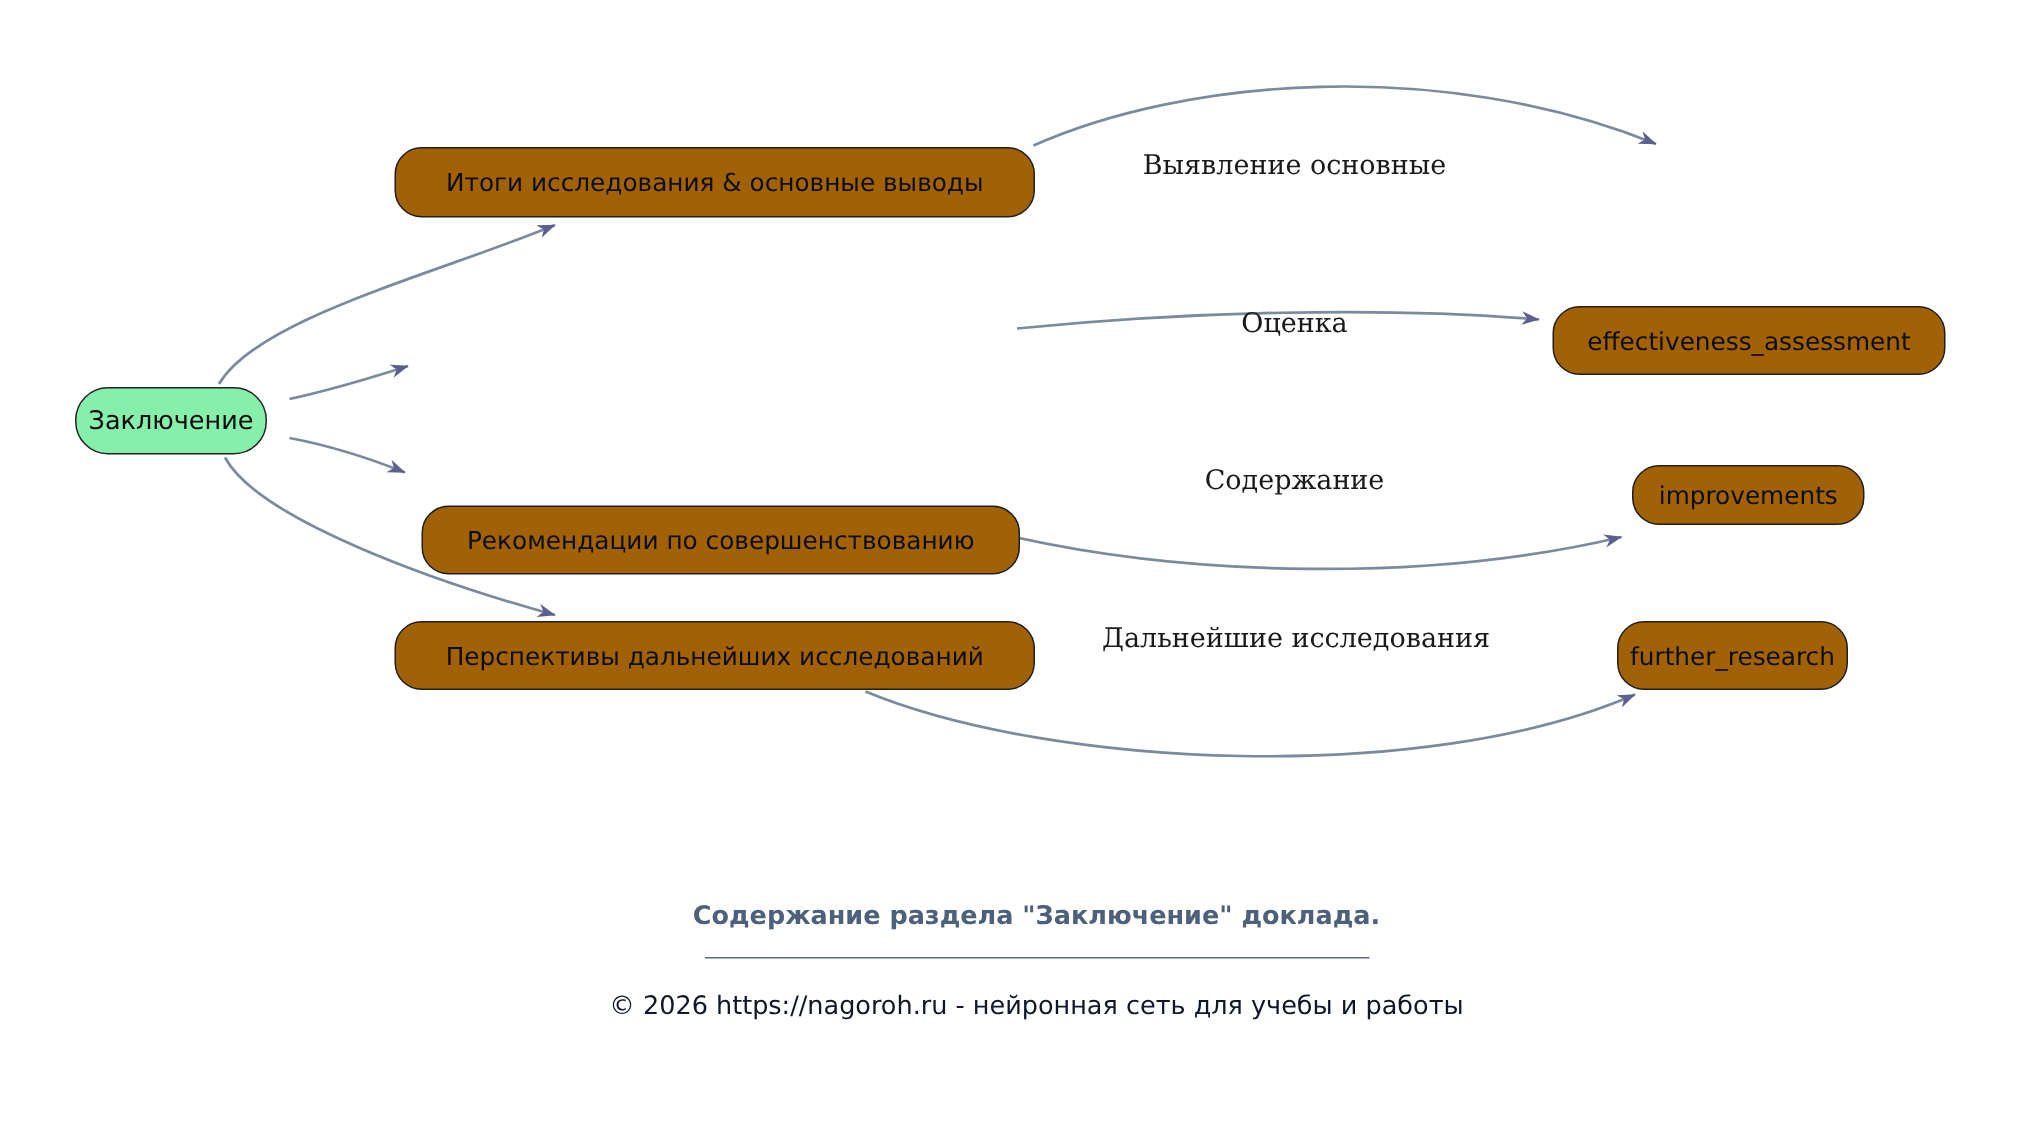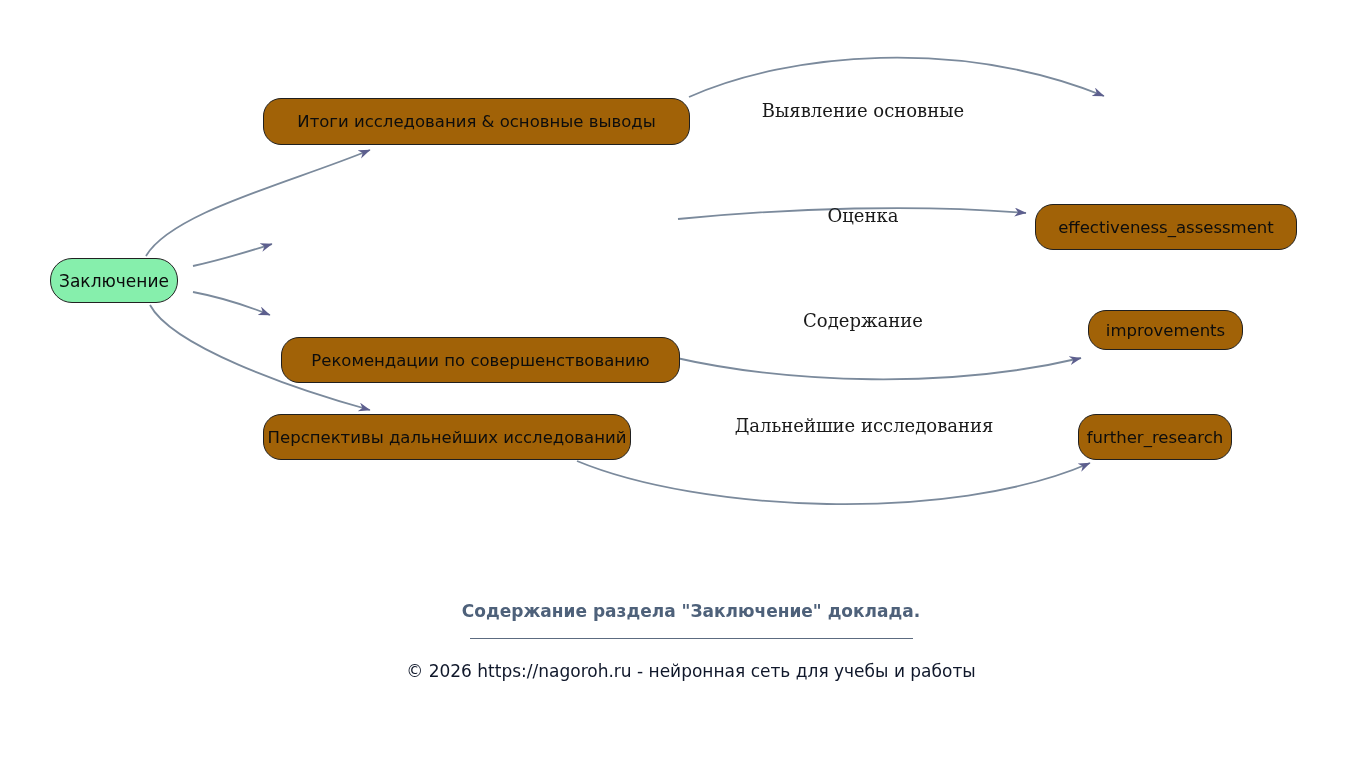--- a/index.html
+++ b/index.html
@@ -62,21 +62,21 @@
   <div class="root-node" style="left: 50px; top: 258px; width: 128px; height: 45px; background: #86efac; border-radius: 22px;">
     <span>Заключение</span>
   </div>
 
   <div class="node" style="left: 263px; top: 98px; width: 427px; height: 47px; border-color: rgb(31, 31, 31);">
     <span>Итоги исследования &amp; основные выводы</span>
   </div>
   <div class="node" style="left: 281px; top: 310px; width: 399px; height: 46px; border-color: rgb(31, 31, 31); margin-top: 27px;">
     <span>Рекомендации по совершенствованию</span>
   </div>
-  <div class="node" style="left: 263px; top: 414px; width: 368px; height: 46px; border-color: rgb(31, 31, 31);">
+  <div class="node" style="left: 263px; top: 414px; width: 427px; height: 46px; border-color: rgb(31, 31, 31);">
     <span>Перспективы дальнейших исследований</span>
   </div>
 
   <div class="node" style="left: 1035px; top: 204px; width: 262px; height: 46px; border-color: rgb(31, 31, 31);">
     <span>effectiveness_assessment</span>
   </div>
   <div class="node" style="left: 1088px; top: 310px; width: 155px; height: 40px; border-color: rgb(31, 31, 31);">
     <span>improvements</span>
   </div>
   <div class="node" style="left: 1078px; top: 414px; width: 154px; height: 46px; border-color: rgb(31, 31, 31);">

